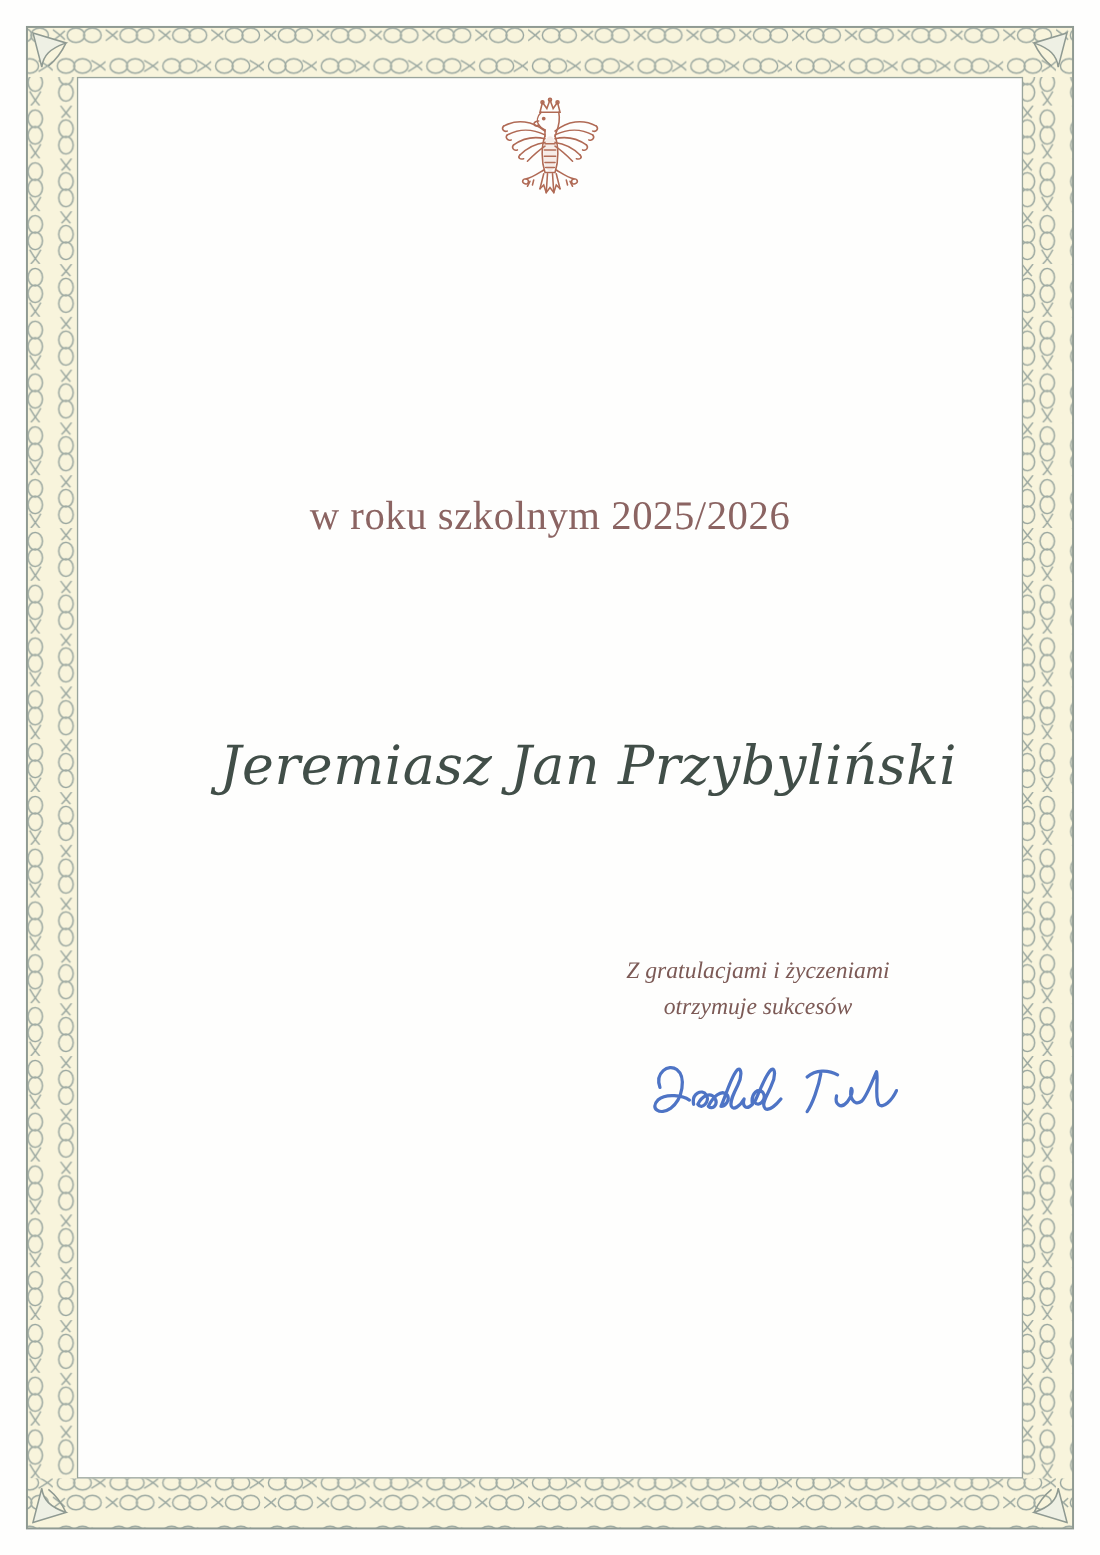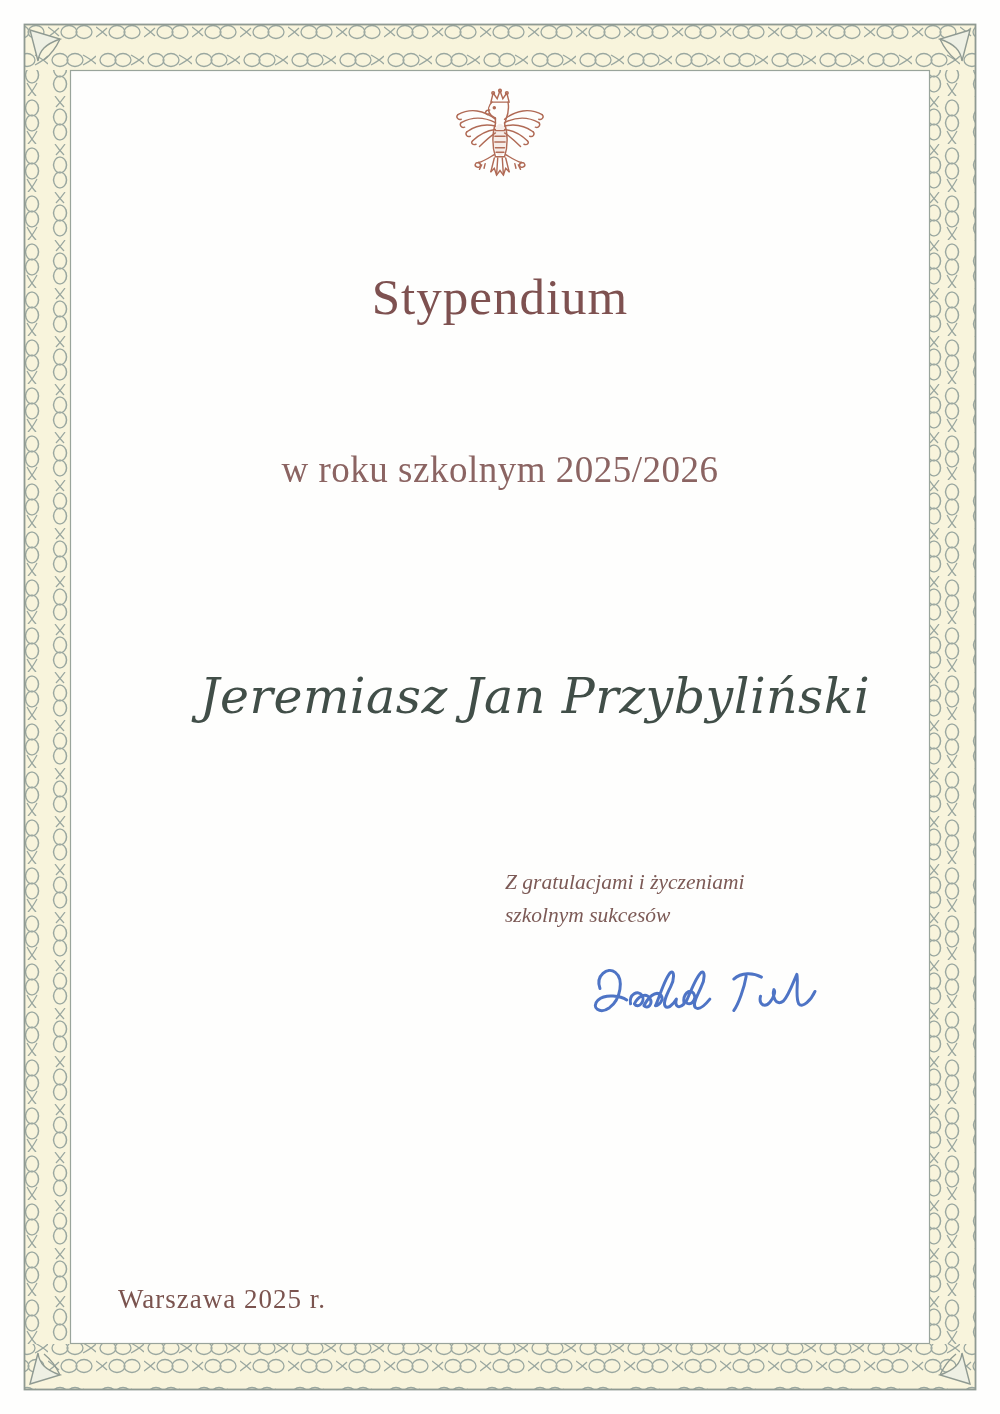--- a/index.html
+++ b/index.html
@@ -37,21 +37,21 @@
     font-size:49px;
     font-style:italic;
     font-family:"DejaVu Serif","Liberation Serif",serif;
     color:#414e48;
     letter-spacing:0.5px;
     margin-left:35px;
   }
   .congrats{
     position:absolute;
     left:505px;top:866px;width:368px;
-    text-align:left;
+    text-align:center;
     font-style:italic;
     font-size:21.5px;
     line-height:33px;
     color:#7c5a56;
   }
   .signature-wrap{
     position:absolute;
     left:578px;top:958px;width:258px;height:86px;
   }
   .place-date{
@@ -142,39 +142,37 @@
       <path d="M46,32 C43,40 43,52 46,61 L54,61 C57,52 57,40 54,32"></path>
       <path d="M46,38 L54,38 M45.5,43 L54.5,43 M45.5,48 L54.5,48 M46,53 L54,53 M46.5,57 L53.5,57"></path>
 
       <path d="M45,62 L42,74 M48,62 L47,77 M52,62 L53,77 M55,62 L58,74"></path>
       <path d="M42,74 L45,71 L47,77 L50,73 L53,77 L55,71 L58,74"></path>
       <ellipse cx="50" cy="46" rx="5.5" ry="14" fill="#c67f68" opacity="0.14" stroke="none"></ellipse>
     </g>
   </svg>
 
   <div class="txt title-block">
-    <div>Stypendium</div>
   </div>
 
   <div class="txt school-year">w roku szkolnym 2025/2026</div>
 
 
   <div class="txt recipient-name">Jeremiasz Jan Przybyliński</div>
 
   <div class="congrats">
     <div>Z gratulacjami i życzeniami</div>
-    <div>szkolnym sukcesów</div>
+    <div>otrzymuje sukcesów</div>
   </div>
 
   <div class="signature-wrap">
     <svg width="258" height="86" viewBox="0 0 260 90" aria-hidden="true">
       <g stroke="#4e74c5" stroke-width="3.1" fill="none" stroke-linecap="round" stroke-linejoin="round">
         <path d="M18,32 C13,18 26,9 34,15 C43,22 40,43 28,52 C18,59 8,52 16,44 C24,37 40,40 46,44"></path>
         <path d="M50,48 C48,38 58,33 62,39 C66,45 58,54 54,48 C58,40 66,36 70,42 C74,48 68,54 64,50 C68,42 76,33 82,39 C85,44 80,50 76,50 C80,42 86,20 92,15 C96,13 96,22 92,30 C88,38 84,46 86,50 C88,54 94,50 98,43 C96,50 100,54 106,48 C104,38 112,31 116,37 C120,43 112,52 108,46 C112,38 118,20 124,15 C128,13 128,22 124,30 C120,40 114,48 118,52 C122,55 129,48 133,43"></path>
         <path d="M158,22 C166,15 178,15 187,20 M171,19 C169,31 163,48 158,55"></path>
         <path d="M186,40 C184,48 190,53 196,46 C200,41 202,35 200,33 C198,40 202,51 210,45 C215,40 220,26 224,17 C226,24 222,40 226,48 C230,53 239,44 243,35"></path>
       </g>
     </svg>
   </div>
 
-  <div class="place-date">Warszawa 2025 r.</div>
 
 </div>
 
 </body></html>

